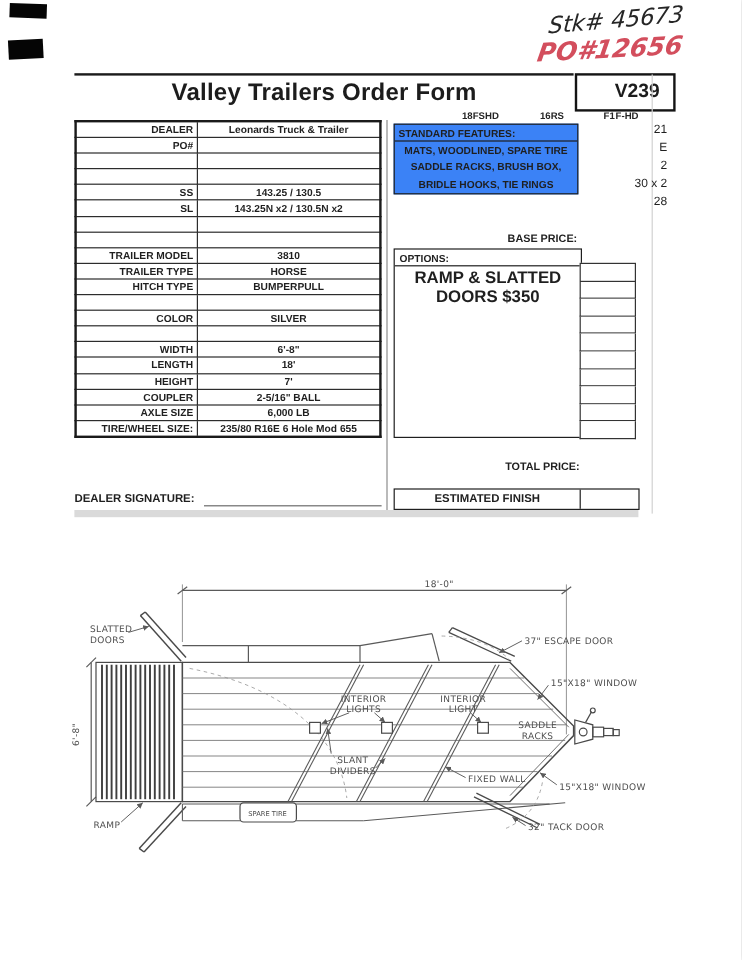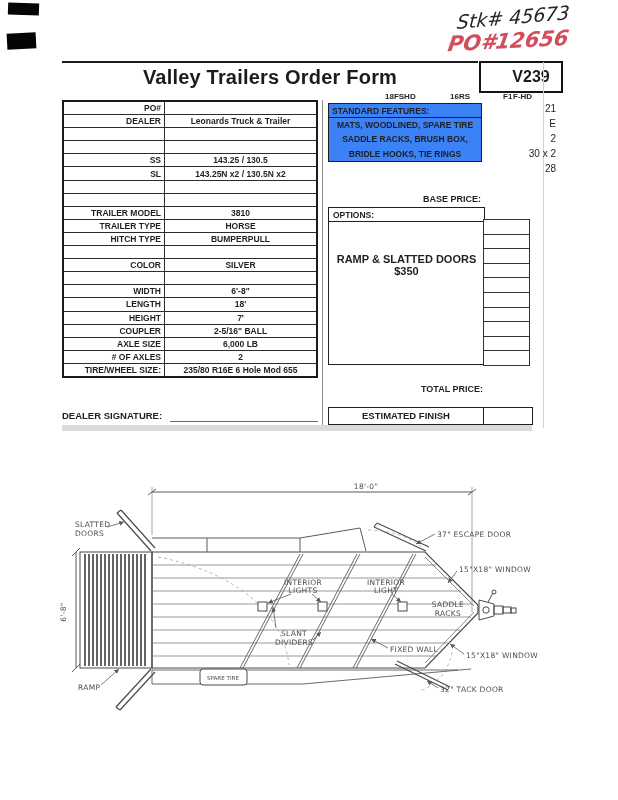--- a/index.html
+++ b/index.html
@@ -32,21 +32,21 @@
                      color:#1f1f1f;padding:2px 3px 1px 3px;}
   .features-box .line{text-align:center;font-weight:bold;font-size:8.5px;color:#1f1f1f;
                       height:14.3px;line-height:14.3px;white-space:nowrap;}
   .codes-col{left:506px;top:101px;width:50px;text-align:right;font-weight:normal;
              font-size:10px;color:#1f1f1f;}
   .codes-col div{height:15px;line-height:15px;}
   .price-label{font-weight:bold;font-size:9px;color:#1f1f1f;text-align:right;}
   .options-box{left:328px;top:207px;width:155px;height:156px;border:1.5px solid #1f1f1f;}
   .options-box .hdr{border-bottom:1px solid #1f1f1f;font-weight:bold;font-size:8.5px;
                     color:#1f1f1f;padding:2px 4px 1px 4px;}
-  .option-line{margin-top:31px;text-align:center;font-weight:bold;font-size:11px;color:#1f1f1f;}
+  .option-line{margin-top:1px;text-align:center;font-weight:bold;font-size:14px;color:#1f1f1f;}
   .price-cells{left:483px;top:219px;width:47px;}
   .price-cells .cell{height:13.6px;border:1px solid #333;border-top:0;background:#fff;}
   .price-cells .cell:first-child{border-top:1px solid #333;}
   .finish-box{left:328px;top:407px;width:203px;height:16px;border:1.5px solid #1f1f1f;display:flex;}
   .finish-box .lab{width:154px;border-right:1px solid #1f1f1f;text-align:center;
                    font-weight:bold;font-size:9.5px;line-height:16px;color:#1f1f1f;}
   .gray-bar{left:62px;top:425px;width:470px;height:6px;background:#dadada;}
   .vline-mid{left:322px;top:100px;width:1px;height:328px;background:#8d8d8d;}
   .vline-right{left:543px;top:62px;width:1px;height:366px;background:#d2d2d2;}
   .scan-mark{background:#050505;}
@@ -70,28 +70,28 @@
   <div class="abs v-box">V239</div>
 
   <span class="abs code" style="left:385px;top:92px;">18FSHD</span>
   <span class="abs code" style="left:432px;top:92px;margin-left:18px;">16RS</span>
   <span class="abs code" style="left:467px;top:92px;padding-left:36px;">F1</span>
   <span class="abs code" style="left:513px;top:92px;text-align:right;">F-HD</span>
 
   <table class="abs order-table" style="left:62px;top:100px;">
     <tbody>
         <tr>
-          <td class="lbl">PO#</td>
-          <td class="val"></td>
-        </tr>
-        <tr>
           <td class="lbl">DEALER</td>
           <td class="val">Leonards Truck &amp; Trailer</td>
         </tr>
         <tr>
+          <td class="lbl">PO#</td>
+          <td class="val"></td>
+        </tr>
+        <tr>
           <td class="lbl"></td>
           <td class="val"></td>
         </tr>
         <tr>
           <td class="lbl"></td>
           <td class="val"></td>
         </tr>
         <tr>
           <td class="lbl">SS</td>
           <td class="val">143.25  /  130.5</td>
@@ -144,24 +144,20 @@
           <td class="lbl">HEIGHT</td>
           <td class="val">7'</td>
         </tr>
         <tr>
           <td class="lbl">COUPLER</td>
           <td class="val">2-5/16" BALL</td>
         </tr>
         <tr>
           <td class="lbl">AXLE SIZE</td>
           <td class="val">6,000 LB</td>
-        </tr>
-        <tr>
-          <td class="lbl"># OF AXLES</td>
-          <td class="val">2</td>
         </tr>
         <tr>
           <td class="lbl">TIRE/WHEEL SIZE:</td>
           <td class="val">235/80 R16E 6 Hole Mod 655</td>
         </tr>
       </tbody>
   </table>
 
   <div class="abs sig-label" style="left:62px;top:410px;">DEALER SIGNATURE:</div>
   <div class="abs sig-line" style="left:170px;top:421px;width:148px;"></div>

